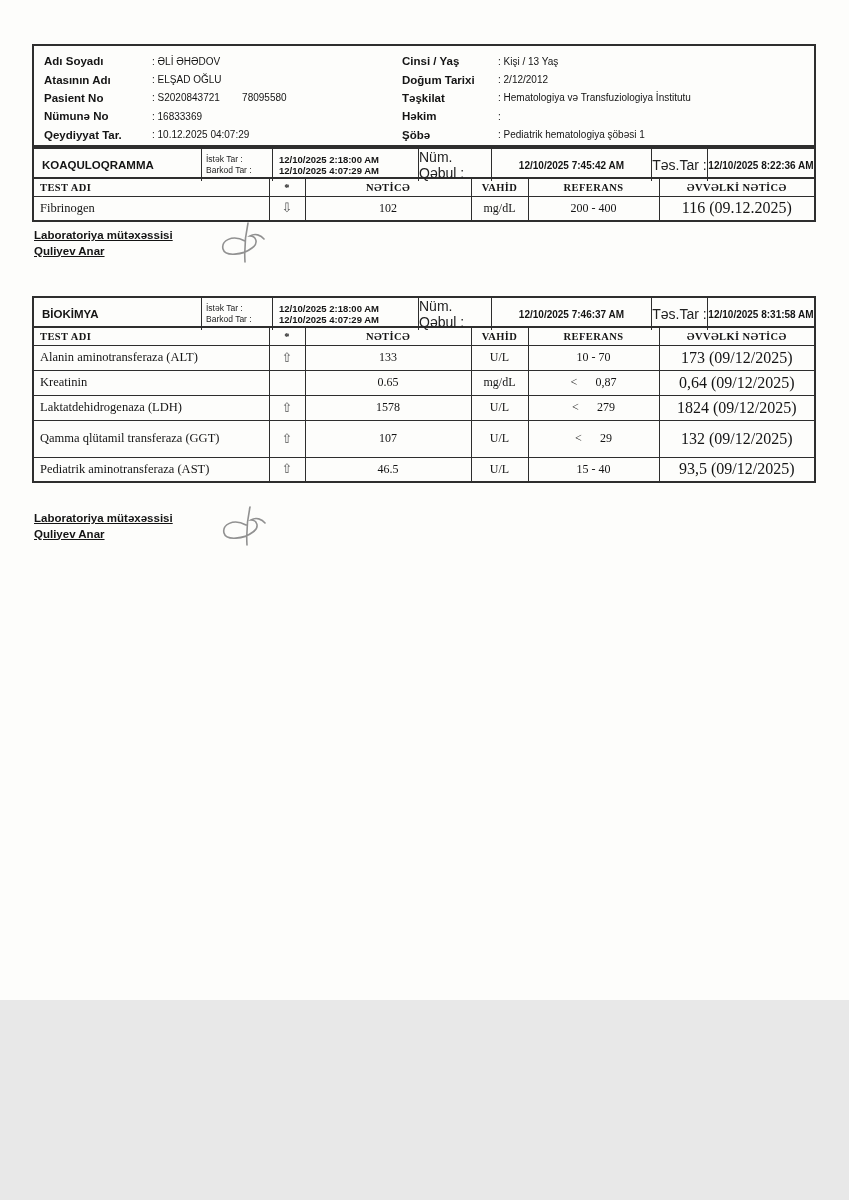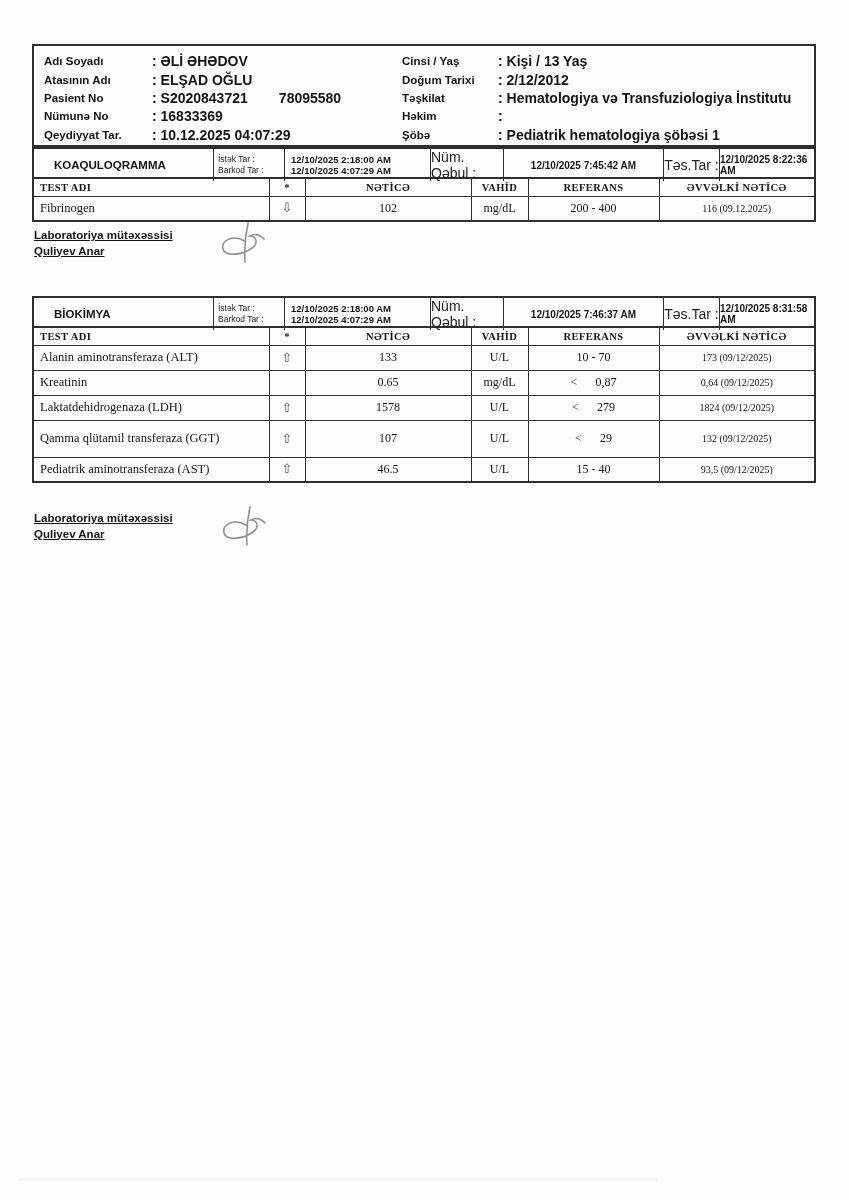--- a/index.html
+++ b/index.html
@@ -1,36 +1,35 @@
 <!DOCTYPE html>
 <html><head>
 <meta charset="utf-8">
 <style>
   * { margin:0; padding:0; box-sizing:border-box; }
   html,body { background:#e8e8e8; }
   .page {
-    position:relative; width:849px; height:1200px; margin:0 auto;
+    position:relative; width:849px; height:1000px; margin:0 auto;
     background:#fdfdfb; overflow:hidden; color:#141414;
     font-family:"Liberation Sans", sans-serif;
   }
   
   .patient-box {
     position:absolute; left:32px; top:44px; width:784px; height:103px;
     border:2px solid #2e2e2e; padding:6px 6px 0 10px;
     display:grid; grid-template-columns:108px 250px 96px auto;
     grid-auto-rows:18.4px; align-items:center;
   }
   .pl { font-weight:bold; font-size:11.5px; }
-  .pv { font-weight:bold; font-size:14px; white-space:pre; }
+  .pv { font-weight:normal; font-size:10px; white-space:pre; }
   
   .band {
     border:2px solid #2e2e2e; border-bottom:none;
     display:grid; height:30px;
     grid-template-columns:168px 71px 146px 73px 160px 56px auto;
-    padding-left:12px;
   }
   .band > div { border-right:1.5px solid #2e2e2e; display:flex; flex-direction:column; justify-content:center; }
   .band > div:last-child { border-right:none; }
   .band .b-title { font-weight:bold; font-size:11.5px; padding-left:8px; }
   .band .b-labels { font-size:8.5px; color:#222; padding-left:4px; line-height:11px; }
   .band .b-dates { font-weight:bold; font-size:9.5px; padding-left:6px; line-height:11.5px; white-space:nowrap; }
   .band .b-mid { font-size:14px; color:#222; align-items:center; }
   .band .b-date1 { font-weight:bold; font-size:10px; align-items:center; }
   
   .lab-wrap { position:absolute; left:32px; width:784px; }
@@ -39,21 +38,21 @@
   table.lab { border:2px solid #2e2e2e; }
   table.lab th, table.lab td { border:1.5px solid #2e2e2e; }
   table.lab th {
     height:18px; font-size:10.5px; letter-spacing:.4px; font-weight:bold;
     text-align:center; padding:1px 2px;
   }
   table.lab th.h-name { text-align:left; padding-left:6px; }
   table.lab td { height:25px; font-size:12px; text-align:center; padding:1px 3px; }
   table.lab td.c-name { text-align:left; padding-left:6px; font-size:12.5px; }
   table.lab td.c-flag { font-size:13px; color:#555; }
-  table.lab td.c-prev { font-size:10px; }
+  table.lab td.c-prev { font-size:16px; }
   table.lab td.pre, .pv.pre { white-space:pre; }
   table.lab tr.tall td { height:37px; }
   
   .sig { position:absolute; left:34px; width:300px; }
   .sig .s-role, .sig .s-name { font-weight:bold; font-size:11.5px; line-height:15.5px;text-decoration:underline; }
   .sig svg { position:absolute; left:182px; top:-8px; }
   
   .scan-smudge { position:absolute; left:18px; top:1178px; width:640px; height:3px;
     background:rgba(60,60,60,0.05); border-radius:2px; }
 </style>

